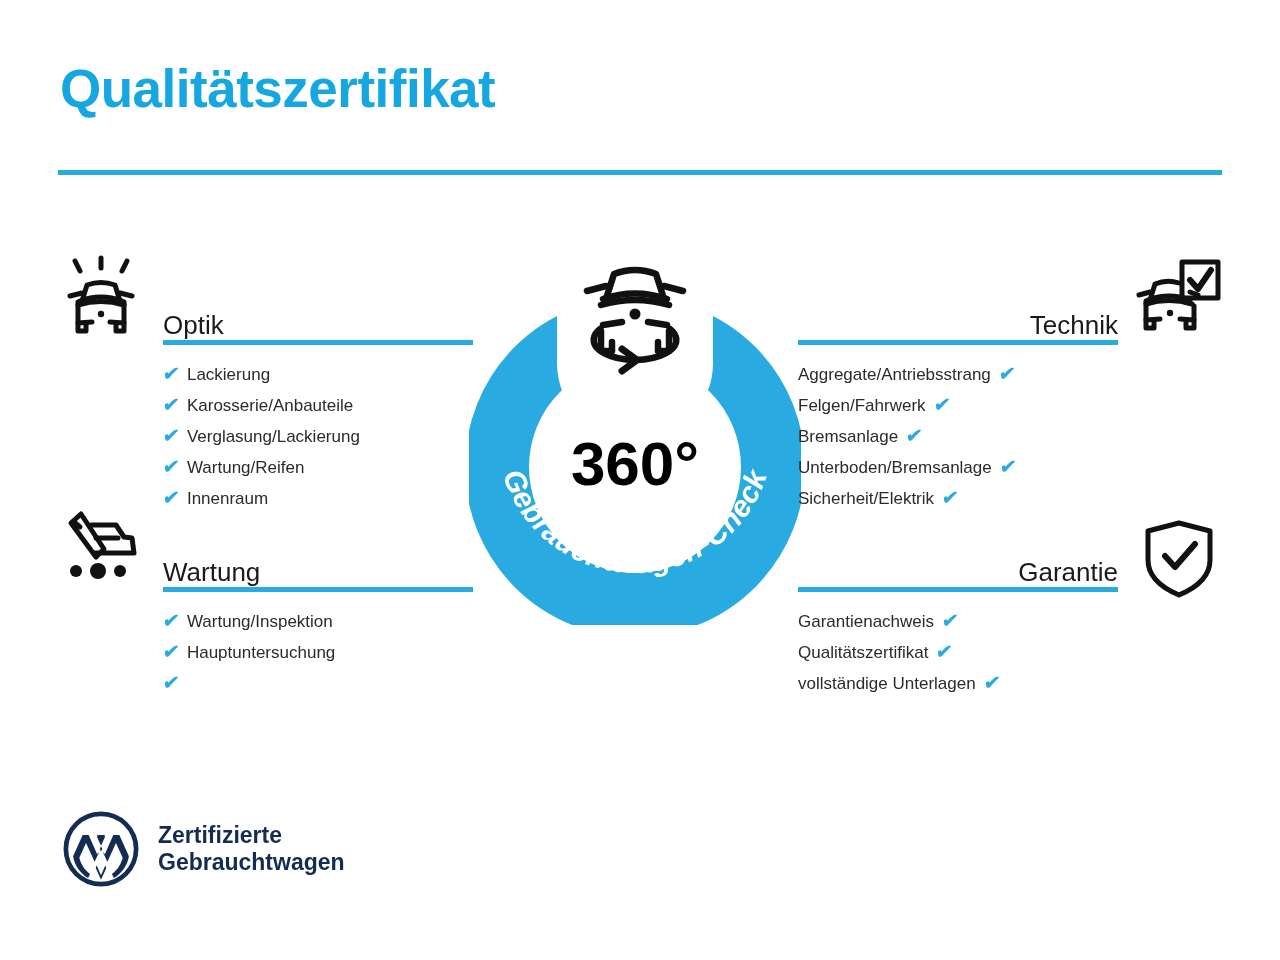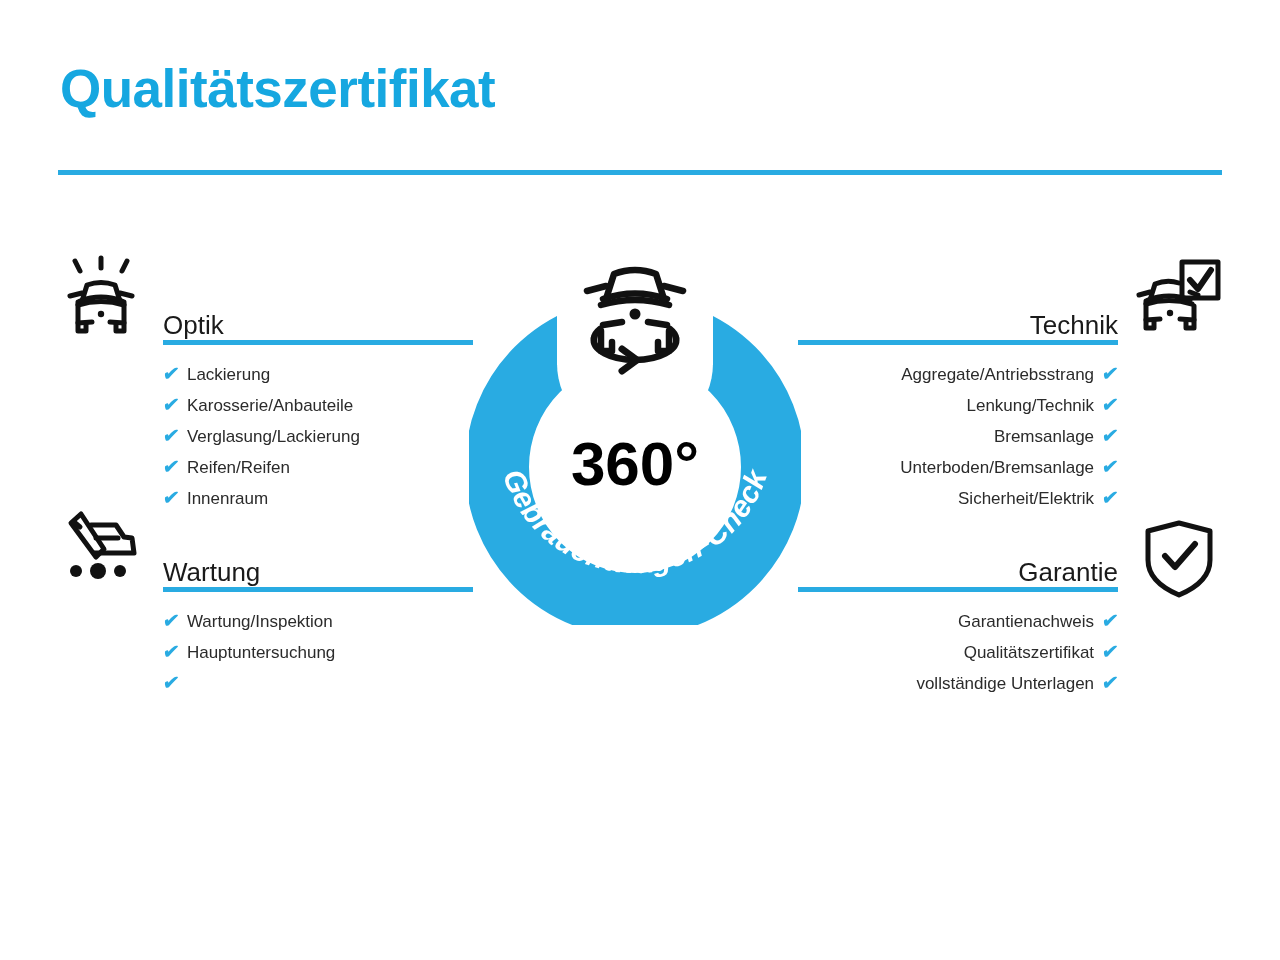--- a/index.html
+++ b/index.html
@@ -48,21 +48,21 @@
     color:#29ABE2; font-weight:bold; font-size:19px;
     transform:skewX(-8deg); display:inline-block;
   }
 
   
   .left  { left:163px; width:310px; text-align:left; }
   .left .sec-title { left:0; }
   
   .right { left:798px; width:320px; text-align:right; }
   .right .sec-title { right:0; }
-  .right .sec-list li { justify-content:flex-end; }
+  .right .sec-list li { justify-content:flex-start; }
 
   #sec-optik   { top:297px; }
   #sec-wartung { top:544px; }
   #sec-technik { top:297px; }
   #sec-garantie{ top:544px; }
 
   
   .side-icon { position:absolute; }
   #icon-optik    { left:58px;   top:255px; }
   #icon-wartung  { left:58px;   top:505px; }
@@ -198,21 +198,21 @@
       <li>
         <span class="chk">✔</span>
         <span>Karosserie/Anbauteile</span>
       </li>
       <li>
         <span class="chk">✔</span>
         <span>Verglasung/Lackierung</span>
       </li>
       <li>
         <span class="chk">✔</span>
-        <span>Reifen/Reifen</span>
+        <span>Wartung/Reifen</span>
       </li>
       <li>
         <span class="chk">✔</span>
         <span>Innenraum</span>
       </li>
     </ul>
   </div>
 
   <div class="section left" id="sec-wartung">
     <div class="sec-head">
@@ -238,21 +238,21 @@
     <div class="sec-head">
       <div class="sec-title">Technik</div>
       <div class="sec-rule"></div>
     </div>
     <ul class="sec-list">
       <li>
         <span>Aggregate/Antriebsstrang</span>
         <span class="chk">✔</span>
       </li>
       <li>
-        <span>Lenkung/Technik</span>
+        <span>Felgen/Fahrwerk</span>
         <span class="chk">✔</span>
       </li>
       <li>
         <span>Bremsanlage</span>
         <span class="chk">✔</span>
       </li>
       <li>
         <span>Unterboden/Bremsanlage</span>
         <span class="chk">✔</span>
       </li>
@@ -277,14 +277,36 @@
         <span>Qualitätszertifikat</span>
         <span class="chk">✔</span>
       </li>
       <li>
         <span>vollständige Unterlagen</span>
         <span class="chk">✔</span>
       </li>
     </ul>
   </div>
 
+  <div class="footer-logo">
+    <svg class="vw-mark" viewBox="0 0 100 100">
+      <circle cx="50" cy="50" r="45" fill="none" stroke="#142C54" stroke-width="6"></circle>
+      <path fill="#142C54" d="M50 89.5
+        L41.5 70.5 L33.5 87.2
+        C 23.5 81.4 16.2 71.2 14.2 59.3
+        L 26.5 32.2 L 34.2 32.2 L 45.2 57.2 L 50.2 46.2 L 45.2 35.2
+        L 45.2 32.2 L 54.8 32.2 L 54.8 35.2 L 49.8 46.2 L 54.8 57.2
+        L 65.8 32.2 L 73.5 32.2 L 85.8 59.3
+        C 83.8 71.2 76.5 81.4 66.5 87.2
+        L 58.5 70.5 Z"></path>
+      <path fill="#fff" d="M50 83.5 L44.5 71.2 L38.5 83.7
+        C 30.5 78.8 24.5 70.8 22.2 61.2 L 30.8 42.2 L 41.8 66.5 L 47 55.5
+        L 38.5 38.2 L 42.5 38.2 L 50 53.2 L 57.5 38.2 L 61.5 38.2
+        L 53 55.5 L 58.2 66.5 L 69.2 42.2 L 77.8 61.2
+        C 75.5 70.8 69.5 78.8 61.5 83.7 L 55.5 71.2 Z"></path>
+    </svg>
+    <div class="footer-text">
+      <div>Zertifizierte</div>
+      <div>Gebrauchtwagen</div>
+    </div>
+  </div>
 
 </div>
 
 </body></html>

